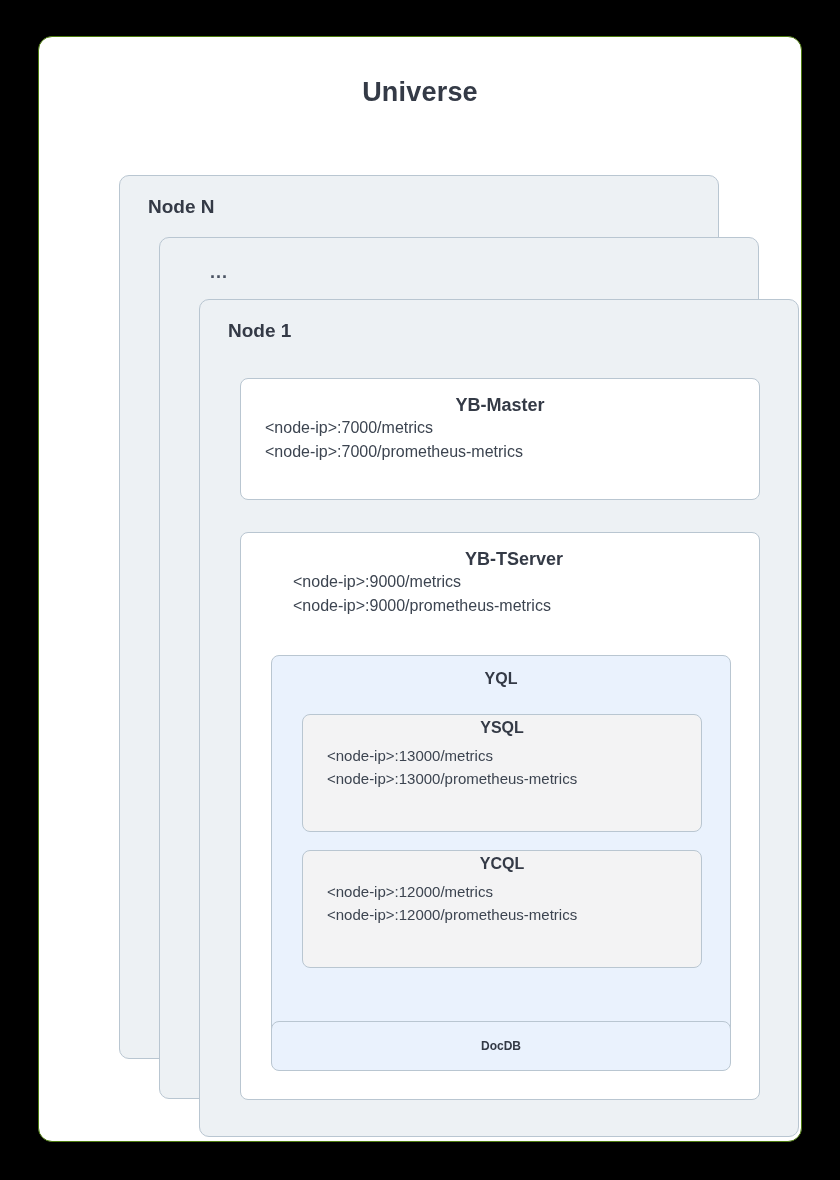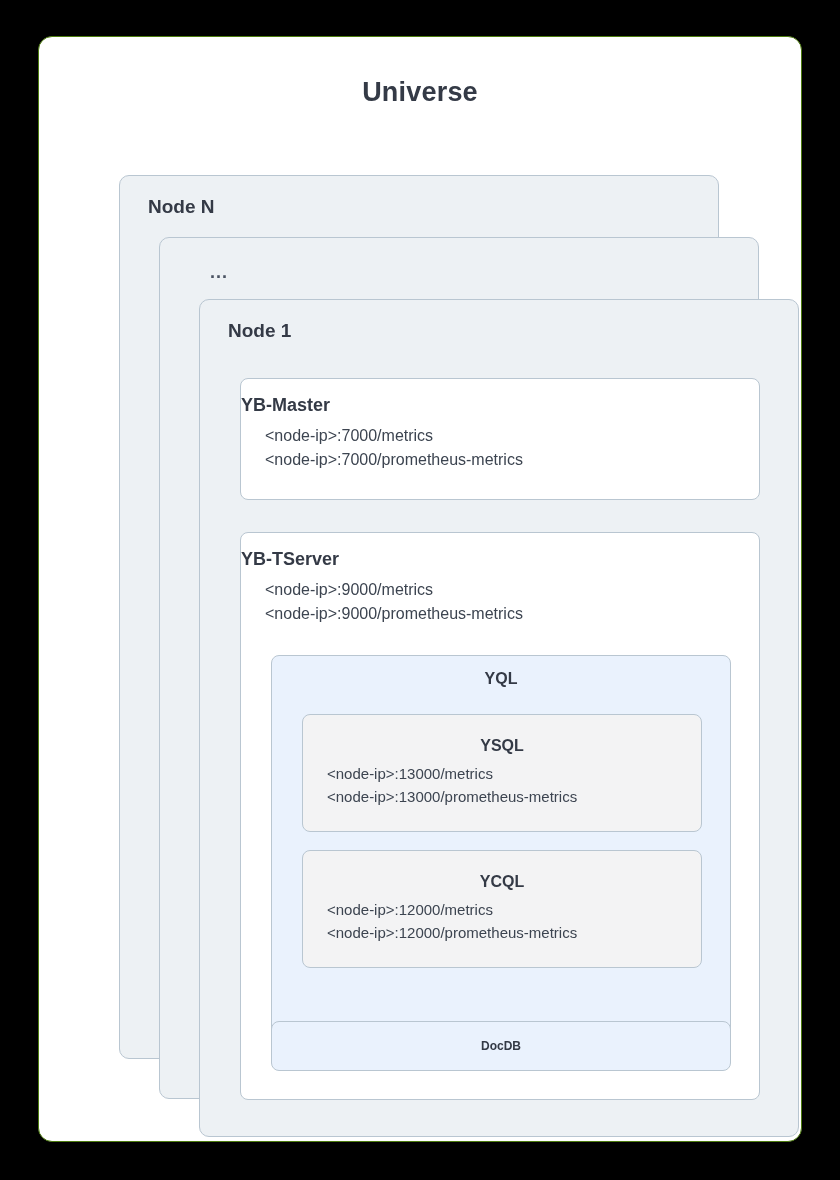--- a/index.html
+++ b/index.html
@@ -103,31 +103,32 @@
     left: 40px;
     top: 78px;
     width: 520px;
     height: 122px;
   }
   .tserver-box {
     left: 40px;
     top: 232px;
     width: 520px;
     height: 568px;
+    padding-left: 28px;
   }
 
   .box-title {
     width: 100%;
+    text-align: center;
     font-size: 18px;
     font-weight: bold;
     color: #343a46;
     margin-top: 16px;
   }
   .endpoints {
-    margin-top: 8px;
     padding-left: 24px;
     font-size: 16px;
     line-height: 1.52;
     color: #3c4450;
   }
   .endpoints div {
     white-space: nowrap;
   }
 
   
@@ -164,21 +165,21 @@
   }
   .ysql-box { top: 58px; }
   .ycql-box { top: 194px; }
 
   .api-title {
     width: 100%;
     text-align: center;
     font-size: 16px;
     font-weight: bold;
     color: #343a46;
-    margin-top: 22px;
+    margin-top: 4px;
   }
   .api-endpoints {
     margin-top: 8px;
     padding-left: 24px;
     font-size: 15px;
     line-height: 1.5;
     color: #3c4450;
   }
   .api-endpoints div {
     white-space: nowrap;

